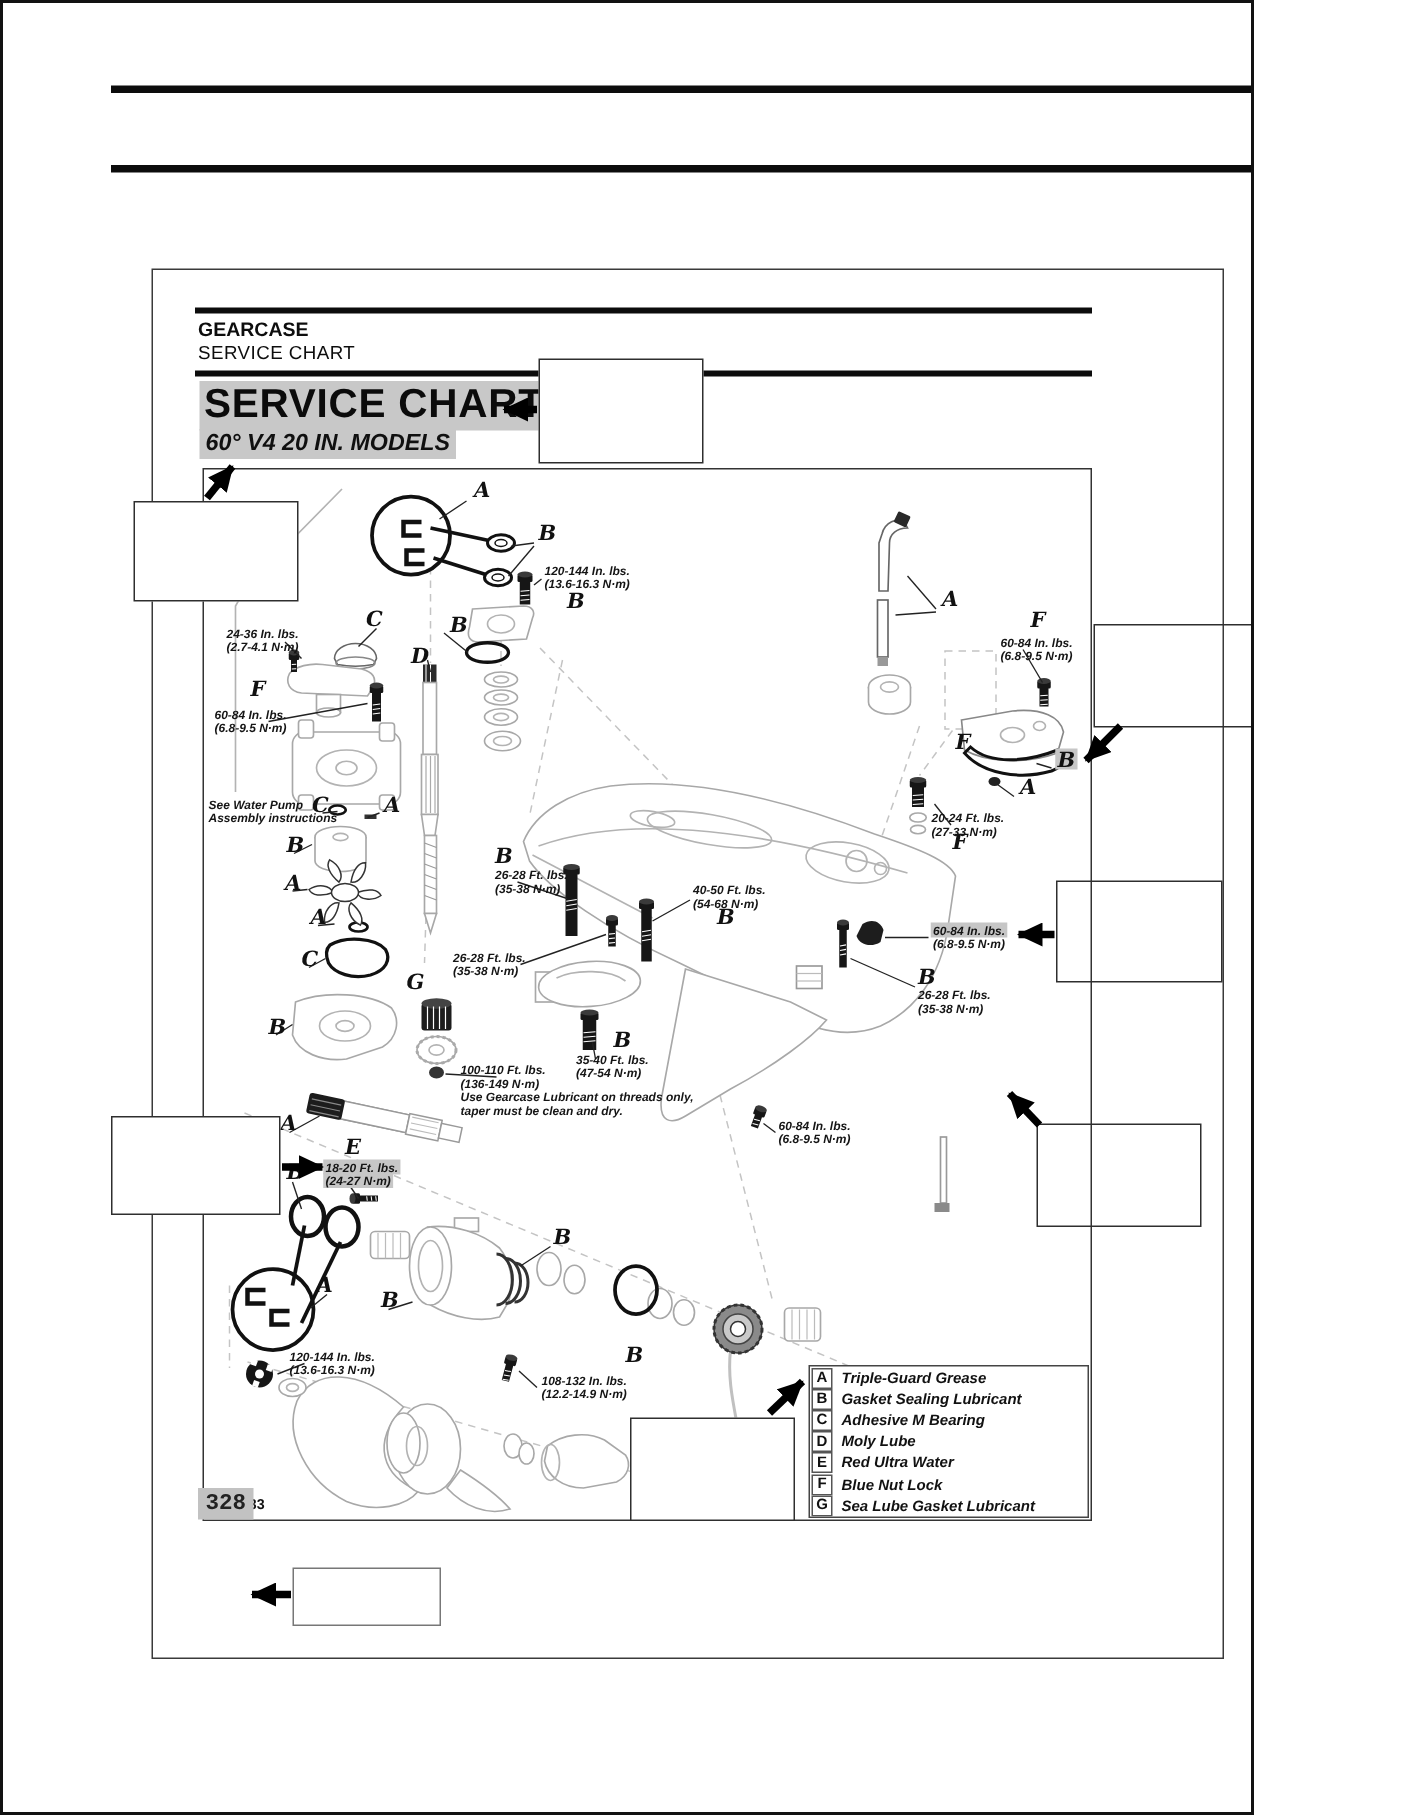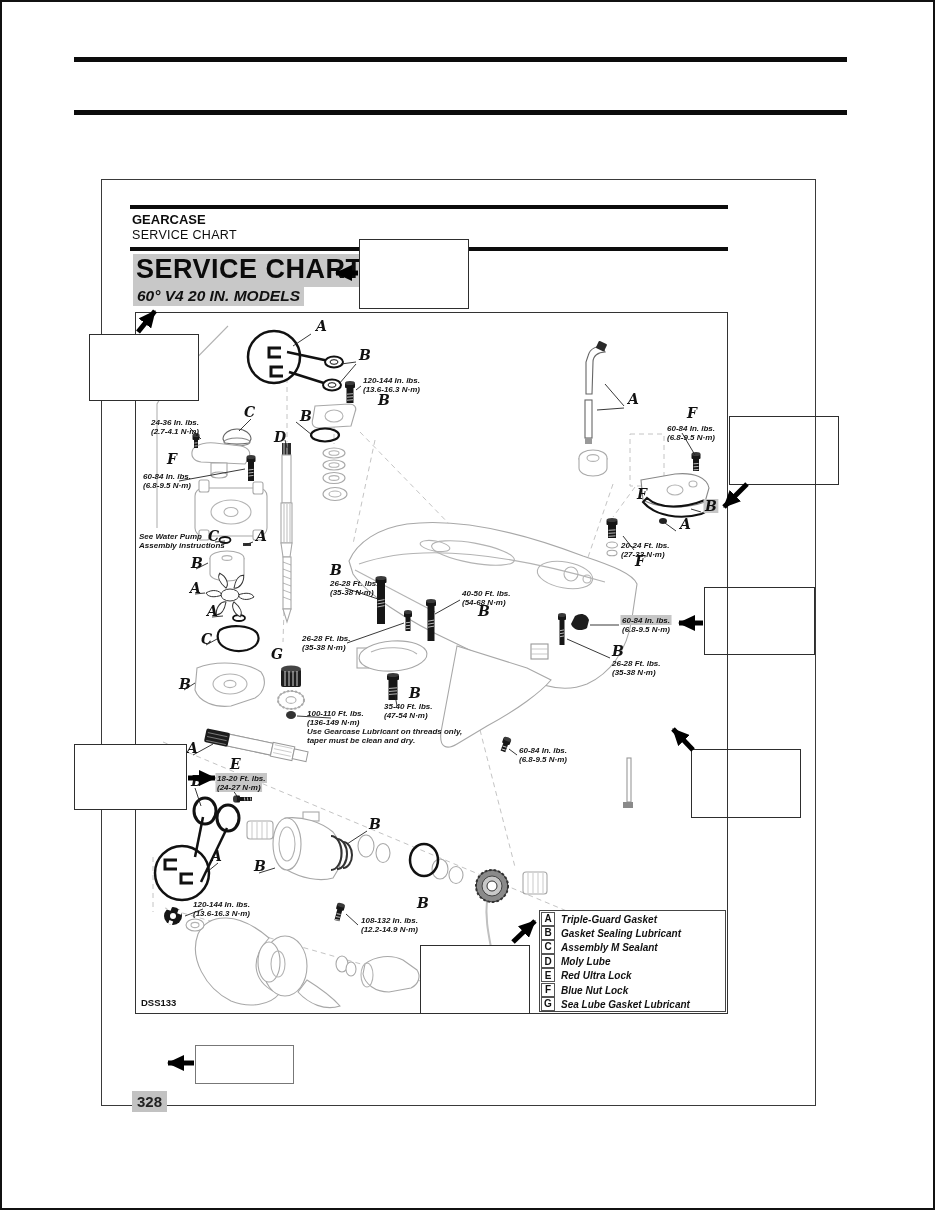--- a/index.html
+++ b/index.html
@@ -1,16 +1,16 @@
 <!DOCTYPE html>
 <html><head>
 <meta charset="utf-8">
 <style>
   html,body{margin:0;padding:0;background:#fff;}
-  #page{position:relative;width:935px;height:1210px;box-sizing:border-box;border:2px solid #111;
+  #page{position:relative;width:836px;height:1210px;box-sizing:border-box;border:2px solid #111;
         background:#fff;font-family:"Liberation Sans",sans-serif;overflow:hidden;}
   .abs{position:absolute;}
   .rule{background:#0c0c0c;height:5px;}
   .thinbox{box-sizing:border-box;border:1.6px solid #2e2e2e;background:#fff;}
   .ghostbox{box-sizing:border-box;border:1.6px solid #2e2e2e;background:transparent;}
   #pagebox{border:1.5px solid #3a3a3a;background:#fff;}
   #diagbox{border:1.2px solid #333;background:#fff;}
   #hdr1{font:bold 13px "Liberation Sans",sans-serif;color:#0d0d0d;}
   #hdr2{font:12.5px "Liberation Sans",sans-serif;color:#0d0d0d;letter-spacing:.3px;}
   #bigtitle{font:bold 27px "Liberation Sans",sans-serif;color:#0b0b0b;background:#c8c8c8;
@@ -533,41 +533,41 @@
         <text x="226" y="611" class="Tt">108-132 In. lbs.</text>
         <text x="226" y="620" class="Tt">(12.2-14.9 N·m)</text>
         <text x="6" y="694" class="Dt">DSS133</text>
       </g>
   </svg>
 
   <div id="legend" class="abs" style="left:537px;top:908px;width:187px;height:102px;">
 
       <div class="lg-row">
         <span class="lg-key">A</span>
-        <span class="lg-label">Triple-Guard Gasket</span>
+        <span class="lg-label">Triple-Guard Grease</span>
       </div>
 
       <div class="lg-row">
         <span class="lg-key">B</span>
         <span class="lg-label">Gasket Sealing Lubricant</span>
       </div>
 
       <div class="lg-row">
         <span class="lg-key">C</span>
-        <span class="lg-label">Assembly M Sealant</span>
+        <span class="lg-label">Adhesive M Bearing</span>
       </div>
 
       <div class="lg-row">
         <span class="lg-key">D</span>
         <span class="lg-label">Moly Lube</span>
       </div>
 
       <div class="lg-row">
         <span class="lg-key">E</span>
-        <span class="lg-label">Red Ultra Lock</span>
+        <span class="lg-label">Red Ultra Water</span>
       </div>
 
       <div class="lg-row">
         <span class="lg-key">F</span>
         <span class="lg-label">Blue Nut Lock</span>
       </div>
 
       <div class="lg-row">
         <span class="lg-key">G</span>
         <span class="lg-label">Sea Lube Gasket Lubricant</span>
@@ -576,21 +576,21 @@
 
   <div class="abs thinbox z40" style="left:357px;top:237px;width:110px;height:70px;"></div>
   <div class="abs thinbox z40" style="left:87px; top:332px;width:110px;height:67px;"></div>
   <div class="abs ghostbox z40" style="left:727px;top:414px;width:110px;height:69px;"></div>
   <div class="abs ghostbox z40" style="left:702px;top:585px;width:111px;height:68px;"></div>
   <div class="abs ghostbox z40" style="left:689px;top:747px;width:110px;height:69px;"></div>
   <div class="abs thinbox z40" style="left:72px; top:742px;width:113px;height:66px;"></div>
   <div class="abs thinbox z40" style="left:418px;top:943px;width:110px;height:69px;"></div>
   <div class="abs thinbox z40" style="left:193px;top:1043px;width:99px;height:39px;border-color:#777;"></div>
 
-  <div class="abs" id="pagenum" style="left:130px;top:1089px;z-index:20;">328</div>
+  <div class="abs" id="pagenum" style="left:130px;top:990px;z-index:20;font-family:Liberation Mono, monospace;">328</div>
 
   <svg id="overlay" class="abs" style="left:0;top:0;" width="935" height="1210" viewBox="0 0 935 1210">
     <defs>
       <marker id="ah" markerUnits="userSpaceOnUse" markerWidth="18" markerHeight="16" refX="16" refY="8" orient="auto">
         <path d="M0,0 L17,8 L0,16 Z" fill="#000"></path>
       </marker>
     </defs>
     <g id="arrows" stroke="#000" stroke-width="5">
         <line x1="356" y1="271" x2="334" y2="271" marker-end="url(#ah)"></line>
         <line x1="136" y1="330" x2="153" y2="309" marker-end="url(#ah)"></line>

